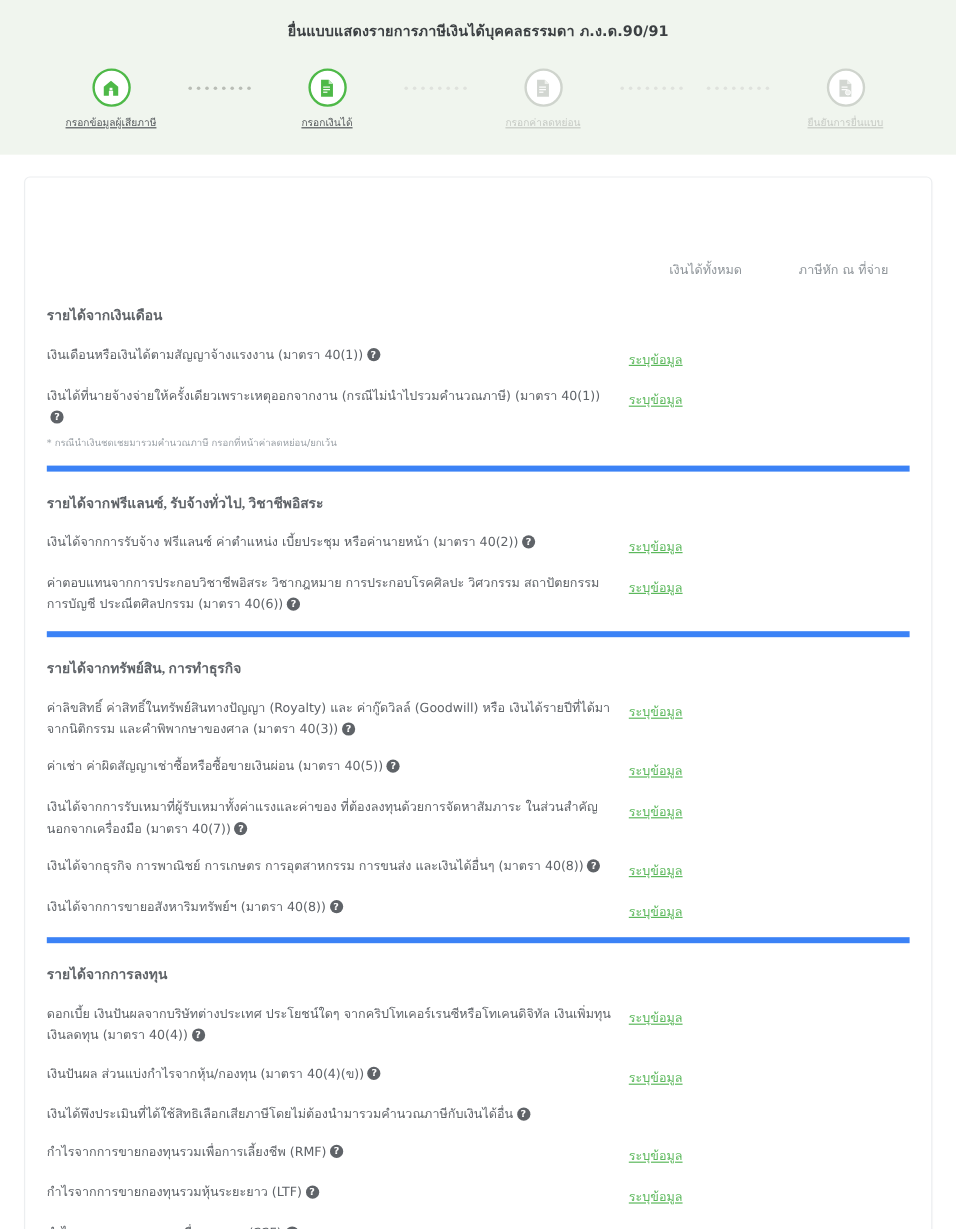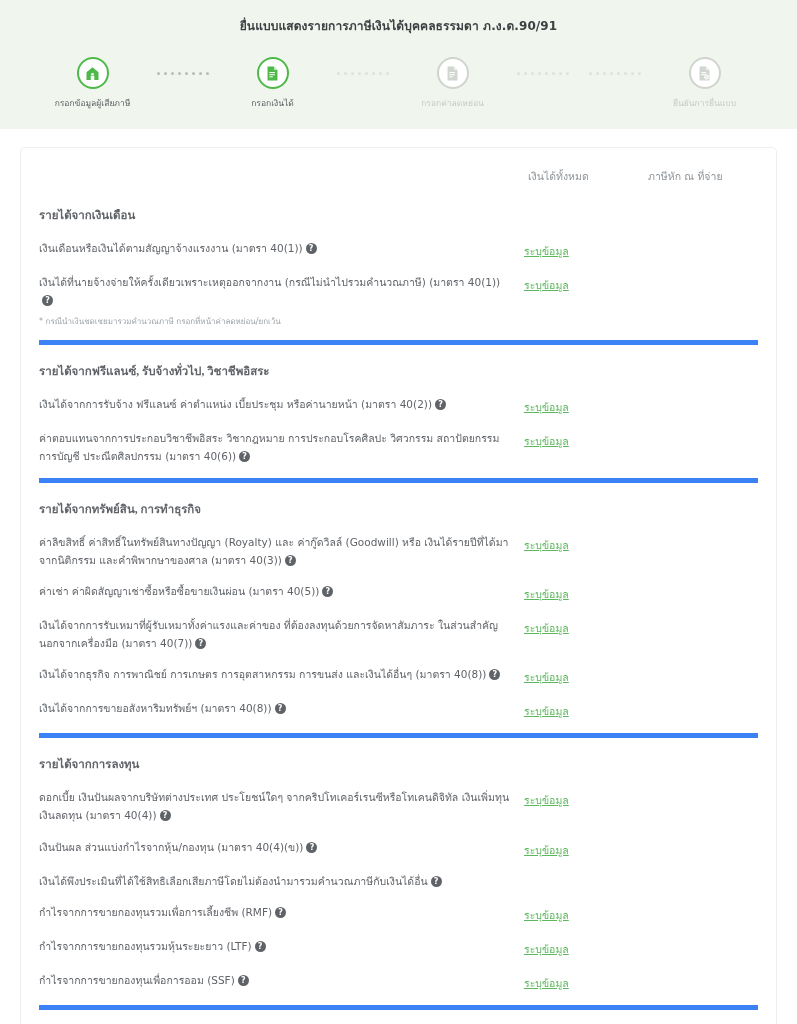--- a/index.html
+++ b/index.html
@@ -57,20 +57,21 @@
     border: 2px solid #cfd4cd;
     background: #ffffff;
   }
   .step-icon { width: 17px; height: 17px; display: block; }
   .step-label {
     margin-top: 9px;
     font-size: 8.5px;
     line-height: 1.3;
     text-align: center;
     white-space: nowrap;
+    text-decoration: underline;
   }
   .step.active .step-label { color: #55595c; }
   .step.inactive .step-label { color: #c6cac4; }
 
   .step-connector {
     flex: 0 0 auto;
     width: 72px;
     margin-top: 15px;
     display: flex;
     justify-content: center;
@@ -97,21 +98,22 @@
   .col-headers {
     display: flex;
     align-items: flex-start;
     padding: 6px 0 4px 0;
   }
   .col-head-spacer { flex: 1 1 auto; }
   .col-head {
     flex: 0 0 auto;
     font-size: 10.5px;
     color: #8e9499;
-    text-align: left;
+    text-align: center;
+    margin-top: 48px;
   }
   .col-head.income { width: 120px; }
   .col-head.wht { width: 110px; }
 
   .section { padding-top: 4px; }
   .section + .section { border-top: 5px solid #3b82f6; margin-top: 6px; }
   .section-title {
     font-size: 11.5px;
     font-weight: bold;
     color: #5f6368;

